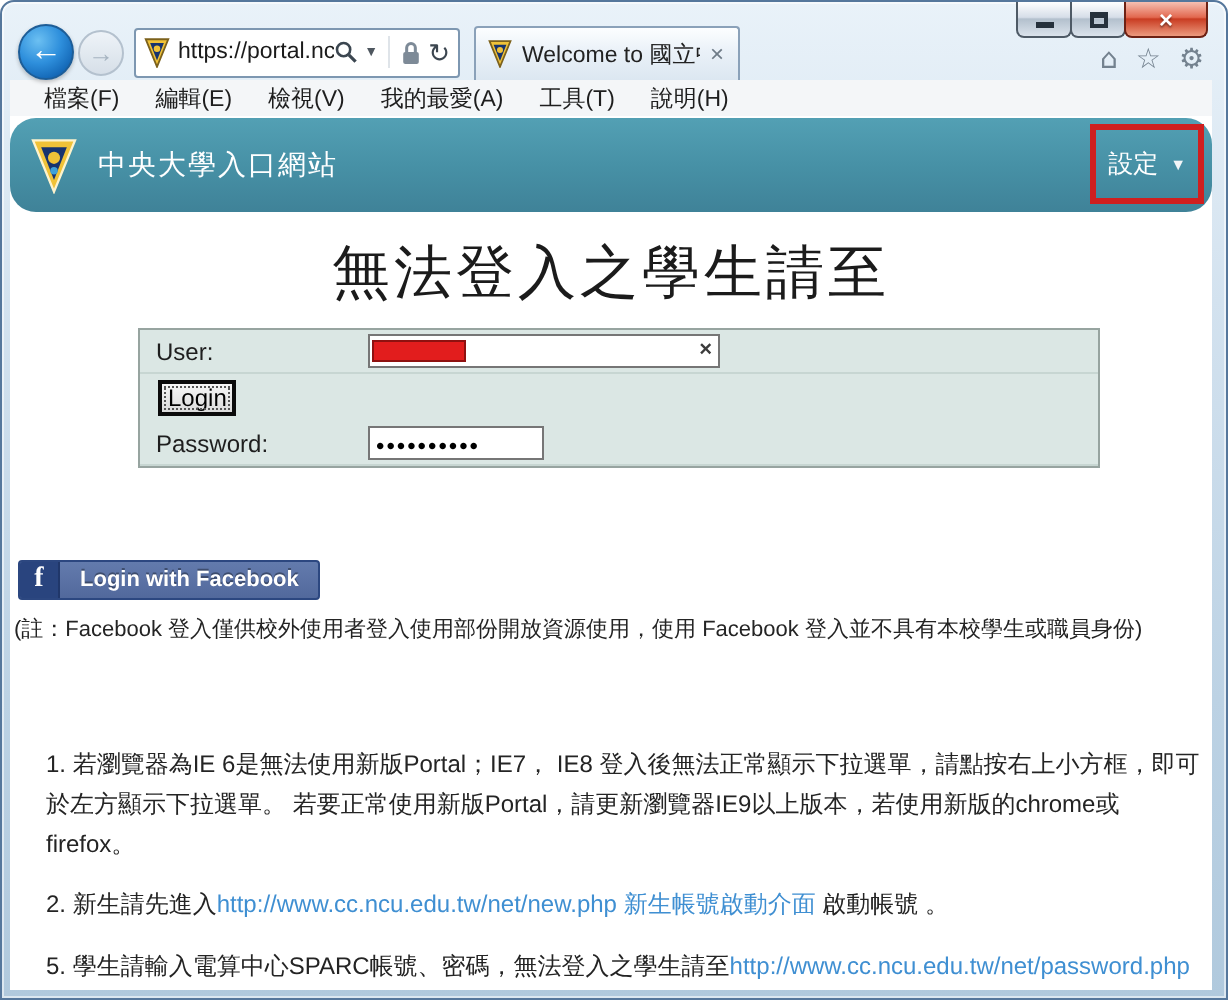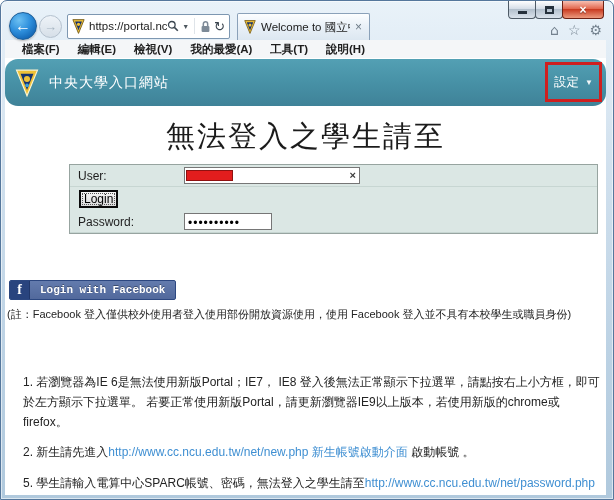--- a/index.html
+++ b/index.html
@@ -63,41 +63,41 @@
     border:1px solid #8aa1b9; border-bottom:none; border-radius:2px 2px 0 0;
     display:flex; align-items:center; align-self:flex-end;
   }
   .tab-title { flex:1; font-size:11.5px; color:#222; margin:0 4px 0 5px; white-space:nowrap; overflow:hidden; }
   .tab-close { font-size:12px; color:#6e7b87; padding:0 1px; }
   .quick-icons { position:absolute; top:21px; right:11px; display:flex; gap:9px; z-index:3;
     font-size:14px; color:#74828f; font-family:"DejaVu Sans",sans-serif; }
   
   .menu-bar {
     position:absolute; top:39px; left:4px; right:7px; height:18px;
-    background:#f4f6f8; display:flex; align-items:center; padding-left:8px;font-weight:bold;
+    background:#f4f6f8; display:flex; align-items:center; padding-left:8px;
   }
   .menu-item { font-size:11.5px; color:#1e1e1e; padding:0 9px; }
   
   .page { position:absolute; top:57px; left:4px; right:7px; bottom:4px; background:#fff; overflow:hidden; }
   .site-header {
     height:47px; margin-top:1px; position:relative;
     background:linear-gradient(180deg,#53a0b4 0%,#4791a6 50%,#3f8298 100%);
     display:flex; align-items:center; padding:0 10px;border-radius:13px;
   }
   .site-title { color:#ffffff; font-size:14px; margin-left:10px; letter-spacing:1px; }
   .settings-annotation {
     position:absolute; right:4px; top:3px; bottom:4px;
     border:3px solid #cf1f1f; display:flex; align-items:center; padding:16px 6px;
   }
   .settings-btn { color:#fff; font-size:12.5px; display:flex; align-items:center; gap:6px; cursor:default; }
   .settings-caret { font-size:8px; color:#f2f6f8; }
   
   .heading { text-align:center; font-size:29px; font-weight:400; color:#1b1b1b;
     margin:11px 0 7px; letter-spacing:2px; }
-  .login-panel { margin-left:64px; width:529px; background:#dbe7e4; border:1px solid #97a4a0; }
+  .login-panel { margin-left:64px; width:481px; background:#dbe7e4; border:1px solid #97a4a0; }
   .form-row { display:flex; align-items:center; height:22px; border-bottom:1px solid #c7d6d2; padding-left:8px; }
   .form-row.last { border-bottom:none; height:24px; }
   .form-label { width:106px; font-size:12px; color:#1e1e1e; }
   .input-user { position:relative; width:176px; height:17px; background:#fff; border:1px solid #767676; }
   .redaction { position:absolute; left:1px; top:2px; width:47px; height:11px;
     background:#e21d1d; border:1px solid #8f1110; }
   .clear-x { position:absolute; right:3px; top:1px; font-size:11px; font-weight:bold; color:#3c3c3c; line-height:1.2; }
   .input-pass { width:88px; height:17px; background:#fff; border:1px solid #767676;
     font-size:12px; letter-spacing:1px; padding:3px 0 0 3px; color:#000; line-height:1; overflow:hidden; }
   .login-btn {
@@ -109,21 +109,21 @@
   
   .fb-btn {
     margin:46px 0 0 4px; display:inline-flex; align-items:stretch; height:20px;
     background:linear-gradient(#637bad,#52699c); border:1px solid #2c4780;
     border-radius:2px; overflow:hidden; cursor:default;
   }
   .fb-f { width:20px; background:#29447e; color:#fff; font-weight:bold; font-size:14px;
     font-family:"Liberation Serif",serif; display:flex; align-items:center; justify-content:center;
     border-right:1px solid #20376a; }
   .fb-label { color:#fff; font-size:11px; font-weight:bold; padding:3px 10px 0;
-    text-shadow:0 -1px 0 rgba(0,0,0,.35); white-space:nowrap;font-family:Liberation Mono, monospace; }
+    text-shadow:0 -1px 0 rgba(0,0,0,.35); white-space:nowrap; }
   .fb-note { font-size:11px; color:#242424; margin:7px 0 0 2px; }
   
   .notices { margin:50px 6px 0 6px; font-size:12px; color:#242424; }
   .notice { margin-bottom:10px; line-height:1.68;margin-left:12px; }
   .link { color:#3f8fd2; cursor:pointer; }
   .icon-svg { display:block; }
 </style>
 </head>
 <body>
 

